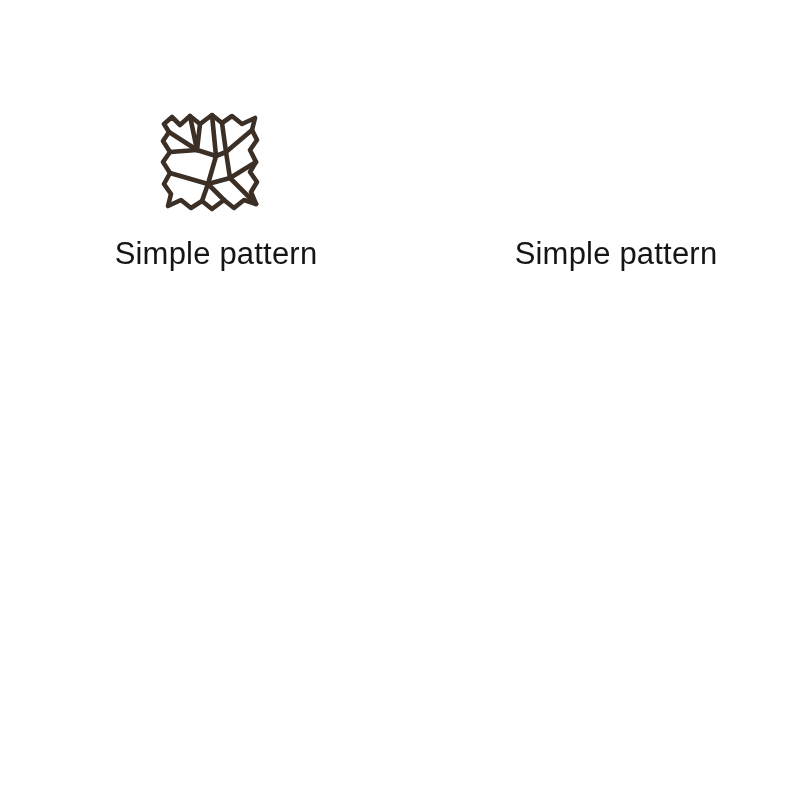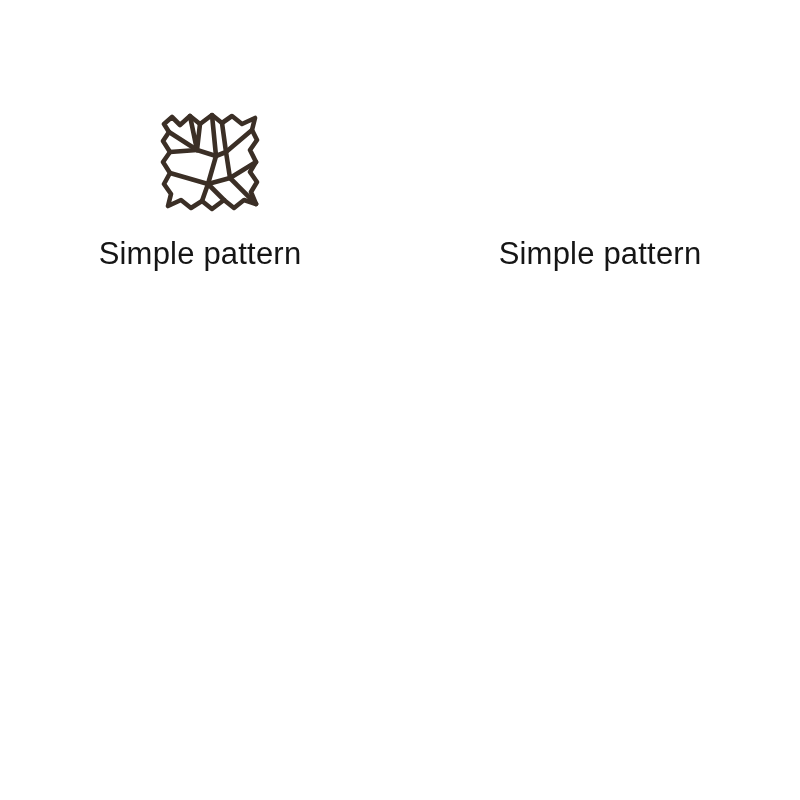--- a/index.html
+++ b/index.html
@@ -17,20 +17,21 @@
     position: relative;
   }
   .sheet {
     position: relative;
     width: 800px;
     height: 800px;
   }
   .panel {
     position: absolute;
     box-sizing: border-box;
+    padding-left: 16px;
   }
   .panel-tl { left: 0;   top: 0;   width: 400px; height: 400px; }
   .panel-tr { left: 400px; top: 0; width: 400px; height: 400px; }
   .panel-bl { left: 0;   top: 400px; width: 400px; height: 400px; }
   .panel-br { left: 400px; top: 400px; width: 400px; height: 400px; }
 
   .figure {
     position: absolute;
   }
   .figure svg { display: block; }

